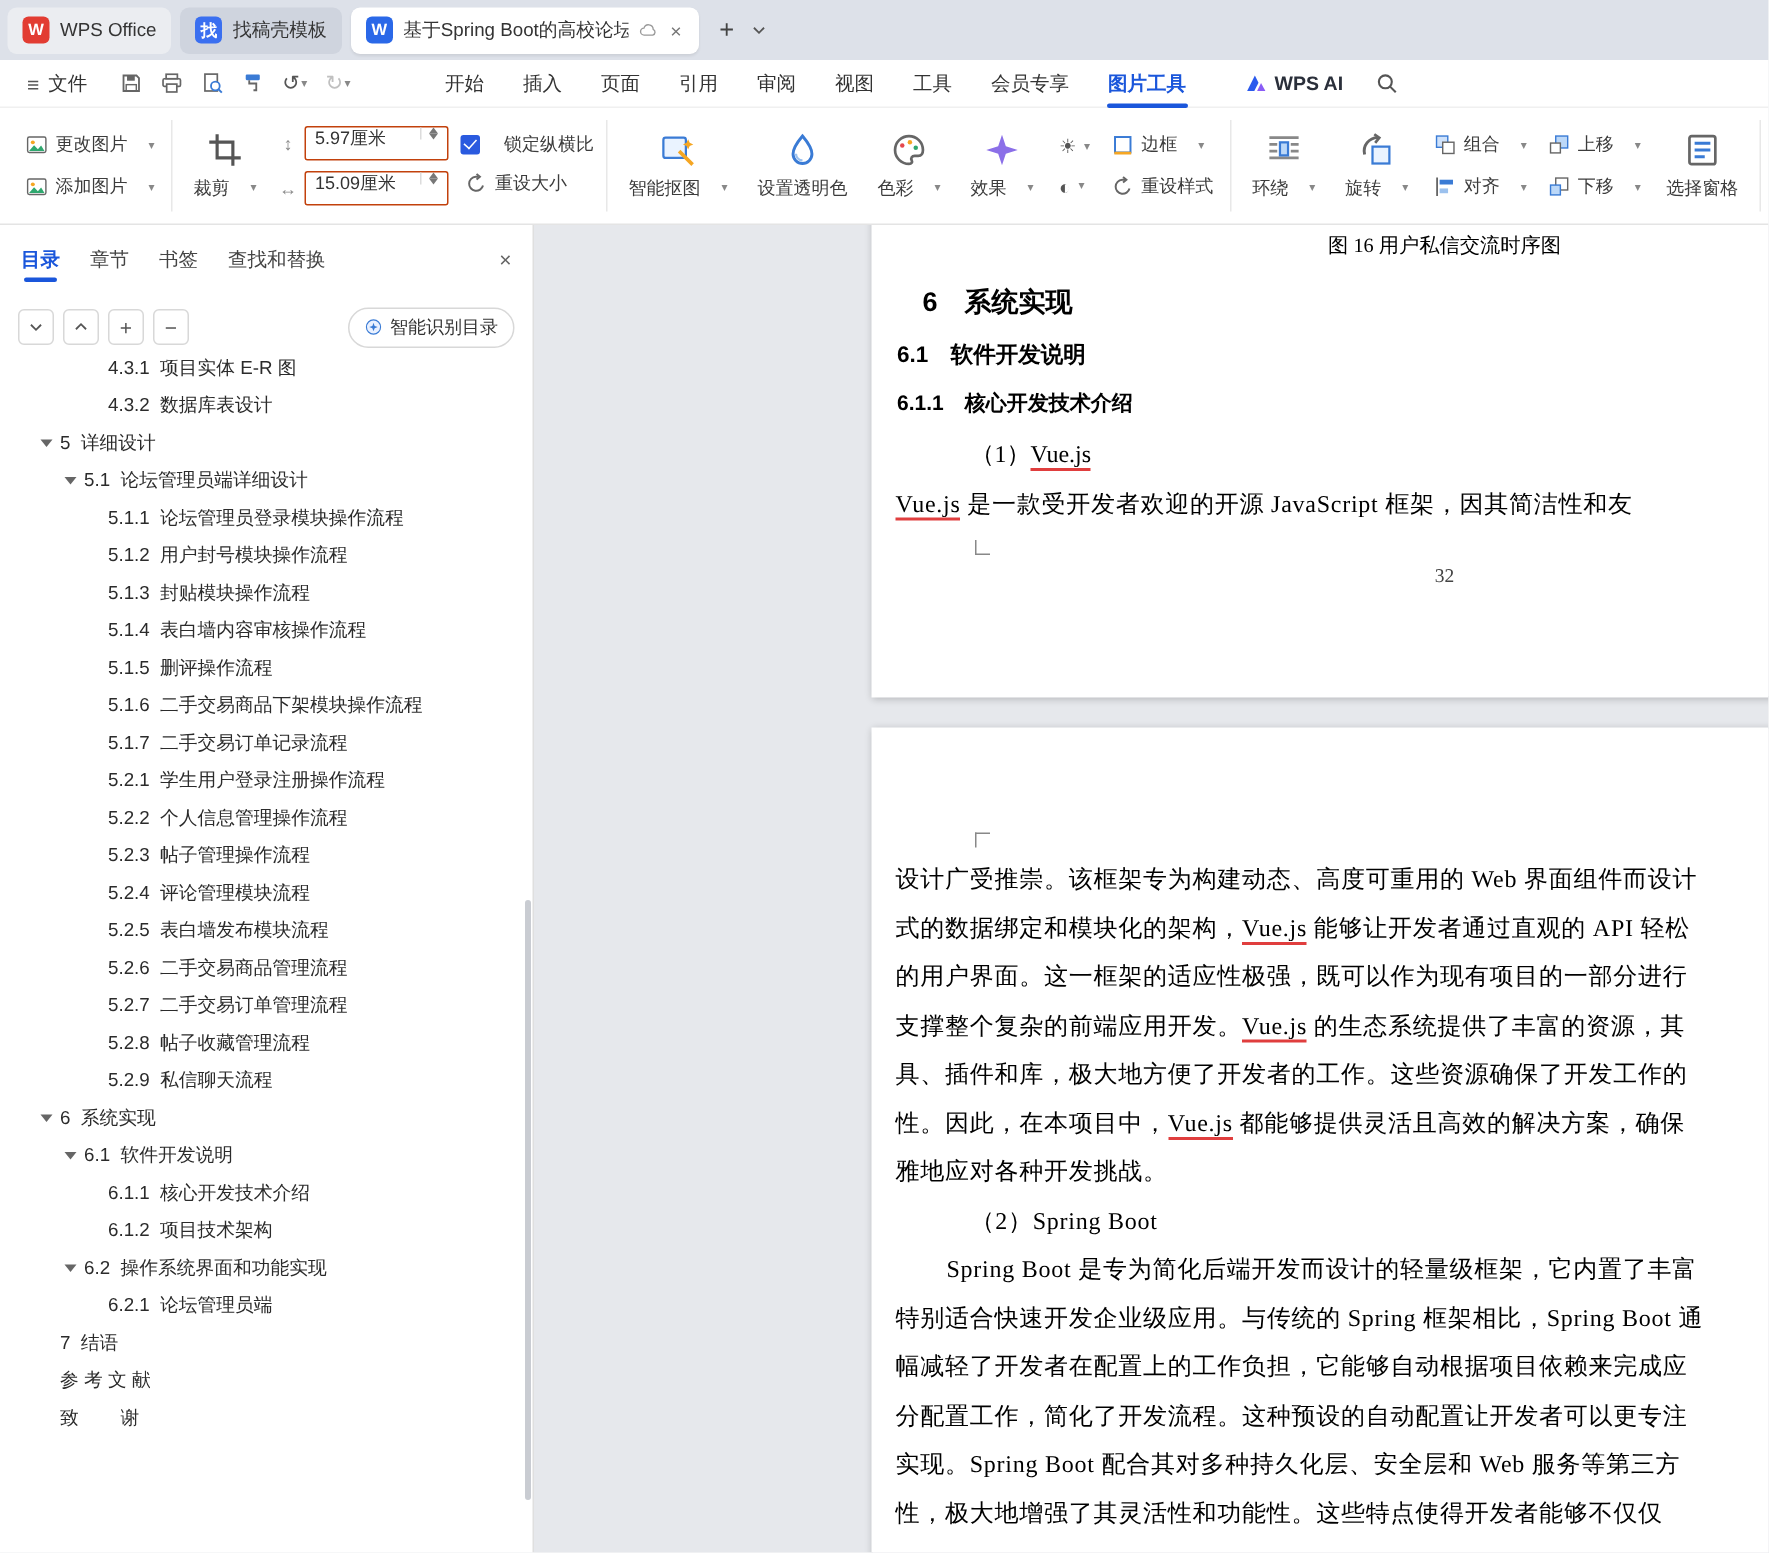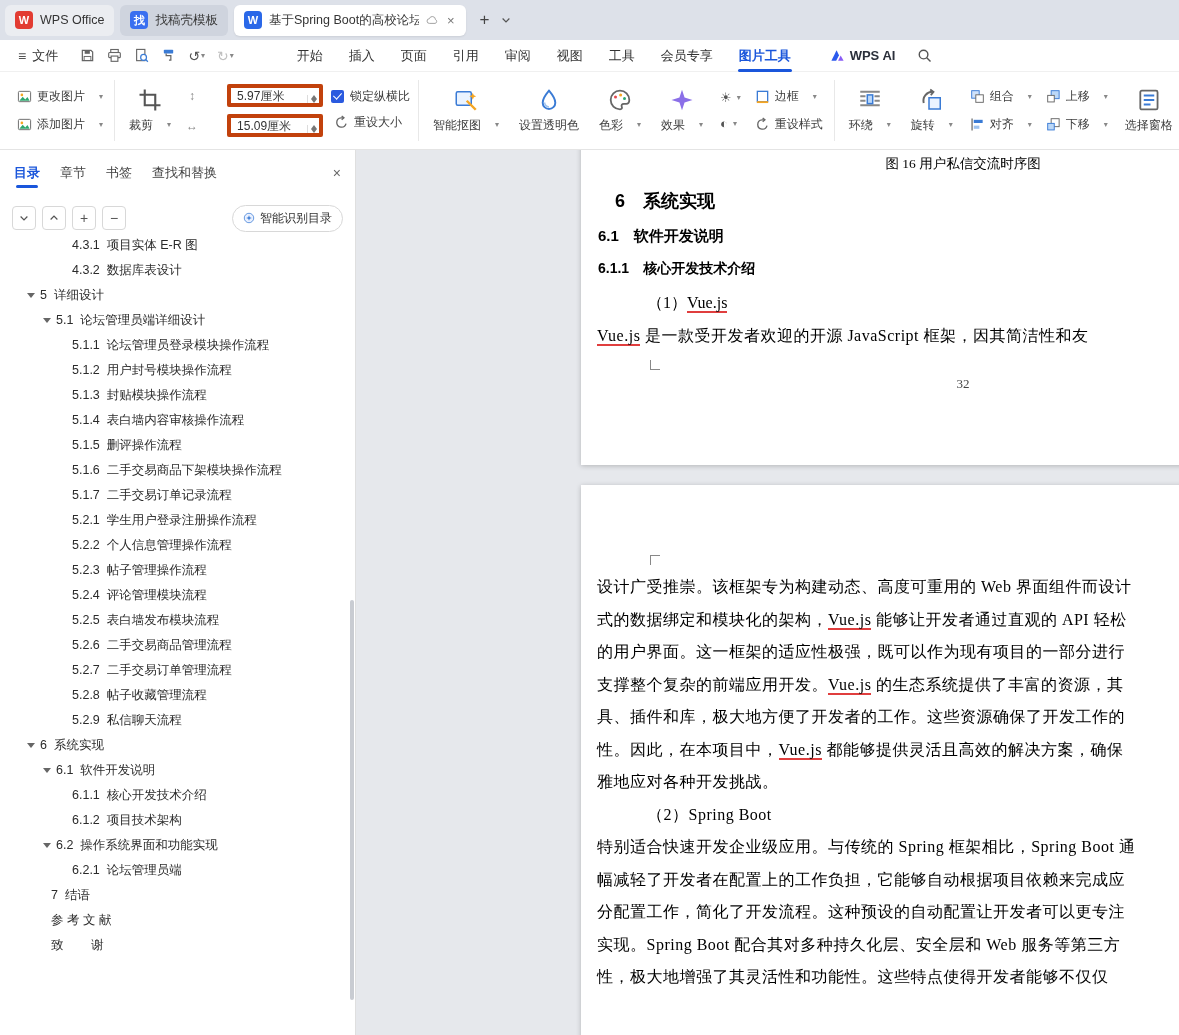--- a/index.html
+++ b/index.html
@@ -44,27 +44,27 @@
   .gdiv { width:1px; background:#e8e8e8; margin:4px 0; flex:0 0 auto; }
   .col { display:flex; flex-direction:column; justify-content:center; gap:7px; }
   .small-row { display:flex; align-items:center; gap:5px; font-size:12px; color:#3c3c3c; padding:2px 3px; border-radius:4px; cursor:pointer; }
   .big-btn { display:flex; flex-direction:column; align-items:center; justify-content:center; gap:5px; padding:3px 6px; border-radius:4px; font-size:12px; color:#3c3c3c; cursor:pointer; }
   .big-btn .lbl, .small-row .lbl { display:flex; align-items:center; gap:14px; }
   .ic { width:15px; height:15px; flex:0 0 auto; }
   .ic-lg { width:24px; height:24px; }
   .ic-sm { width:12px; height:12px; }
   .dim-ic { font-size:12px; color:#888; width:14px; text-align:center; }
   .spin-row { display:flex; align-items:center; gap:4px; }
-  .spin { display:flex; align-items:flex-end; border:4px solid #c2410c; border-radius:2px; height:23px; width:96px; background:#fff;margin-left:24px; }
+  .spin { display:flex; align-items:flex-start; border:1px solid #c2410c; border-radius:2px; height:23px; width:96px; background:#fff; }
   .spin input { border:0; outline:none; width:76px; font-size:12px; padding-left:6px; color:#333; background:transparent; font-family:inherit; }
   .stepper { width:16px; border-left:1px solid #dcdcdc; display:flex; flex-direction:column; }
   .stepper div { flex:1; display:flex; align-items:center; justify-content:center; cursor:pointer; }
   .stu::after { content:""; border-left:3.5px solid transparent; border-right:3.5px solid transparent; border-bottom:4px solid #777; }
   .std::after { content:""; border-left:3.5px solid transparent; border-right:3.5px solid transparent; border-top:4px solid #777; }
-  .cb-row { display:flex; align-items:center; gap:6px; font-size:12px; color:#3c3c3c; cursor:pointer; }
+  .cb-row { display:flex; align-items:center; gap:16px; font-size:12px; color:#3c3c3c; cursor:pointer; }
   .cb { width:13px; height:13px; background:#2a5adf; border-radius:2px; position:relative; flex:0 0 auto; }
   .cb::after { content:""; position:absolute; left:4px; top:1px; width:4px; height:7px; border:solid #fff; border-width:0 1.8px 1.8px 0; transform:rotate(42deg); }
   .glyph-ic { font-size:13px; color:#555; }
 
   
   .main { flex:1; display:flex; min-height:0; }
 
   
   .sidebar { width:356px; background:#fff; border-right:1px solid #dfdfdf; display:flex; flex-direction:column; position:relative; flex:0 0 auto; }
   .side-tabs { height:46px; display:flex; align-items:center; padding:0 14px; gap:20px; }
@@ -73,21 +73,21 @@
   .stab.active::after { content:""; position:absolute; left:2px; right:2px; bottom:8px; height:3px; border-radius:2px; background:#1a56db; }
   .side-close { margin-left:auto; font-size:14px; color:#666; cursor:pointer; }
   .side-controls { height:44px; display:flex; align-items:center; padding:0 12px; gap:6px; }
   .sq { width:24px; height:24px; border:1px solid #d8d8d8; border-radius:4px; background:#fff; display:flex; align-items:center; justify-content:center; font-size:14px; color:#555; cursor:pointer; }
   .pill { margin-left:auto; display:flex; align-items:center; gap:5px; border:1px solid #d8d8d8; border-radius:14px; background:#fff; padding:4px 10px; font-size:12px; color:#333; cursor:pointer; }
   .toc { flex:1; overflow:hidden; margin-top:-7px; }
   .toc-item { display:flex; align-items:center; height:25px; font-size:12.5px; color:#2b2b2b; cursor:pointer; }
   .toc-item.lv1 { padding-left:27px; }
   .toc-item.lv2 { padding-left:43px; }
   .toc-item.lv3 { padding-left:72px; }
-  .toc-item.lv1.nocaret { padding-left:51px; }
+  .toc-item.lv1.nocaret { padding-left:40px; }
   .tcaret { width:0; height:0; border-left:4px solid transparent; border-right:4px solid transparent; border-top:5px solid #666; margin-right:5px; flex:0 0 auto; }
   .tlabel { white-space:pre; overflow:hidden; }
   .side-scrollbar { position:absolute; right:1px; top:450px; width:4px; height:400px; background:#c9ccd2; border-radius:2px; }
 
   
   .docarea { flex:1; position:relative; background:#e6e8ec; overflow:hidden; min-width:0; }
   .page { position:absolute; left:225px; width:764px; background:#fff; box-shadow:0 1px 5px rgba(0,0,0,.22); }
   .p1 { top:-245px; height:560px; }
   .p2 { top:335px; height:720px; }
   .docfont { font-family:"Liberation Serif","DejaVu Serif",serif; color:#000; }
@@ -686,20 +686,21 @@
         <div class="cmark tl"></div>
         <div class="body2 docfont">
             <div class="docline"><span>设计广受推崇。该框架专为构建动态、高度可重用的 Web 界面组件而设计</span></div>
             <div class="docline"><span>式的数据绑定和模块化的架构，</span><span class="misspell">Vue.js</span><span> 能够让开发者通过直观的 API 轻松</span></div>
             <div class="docline"><span>的用户界面。这一框架的适应性极强，既可以作为现有项目的一部分进行</span></div>
             <div class="docline"><span>支撑整个复杂的前端应用开发。</span><span class="misspell">Vue.js</span><span> 的生态系统提供了丰富的资源，其</span></div>
             <div class="docline"><span>具、插件和库，极大地方便了开发者的工作。这些资源确保了开发工作的</span></div>
             <div class="docline"><span>性。因此，在本项目中，</span><span class="misspell">Vue.js</span><span> 都能够提供灵活且高效的解决方案，确保</span></div>
             <div class="docline"><span>雅地应对各种开发挑战。</span></div>
             <div class="docline ind2"><span>（2）Spring Boot</span></div>
+            <div class="docline ind1"><span>Spring Boot 是专为简化后端开发而设计的轻量级框架，它内置了丰富</span></div>
             <div class="docline"><span>特别适合快速开发企业级应用。与传统的 Spring 框架相比，Spring Boot 通</span></div>
             <div class="docline"><span>幅减轻了开发者在配置上的工作负担，它能够自动根据项目依赖来完成应</span></div>
             <div class="docline"><span>分配置工作，简化了开发流程。这种预设的自动配置让开发者可以更专注</span></div>
             <div class="docline"><span>实现。Spring Boot 配合其对多种持久化层、安全层和 Web 服务等第三方</span></div>
             <div class="docline"><span>性，极大地增强了其灵活性和功能性。这些特点使得开发者能够不仅仅</span></div>
           </div>
       </div>
     </section>
   </div>
 

